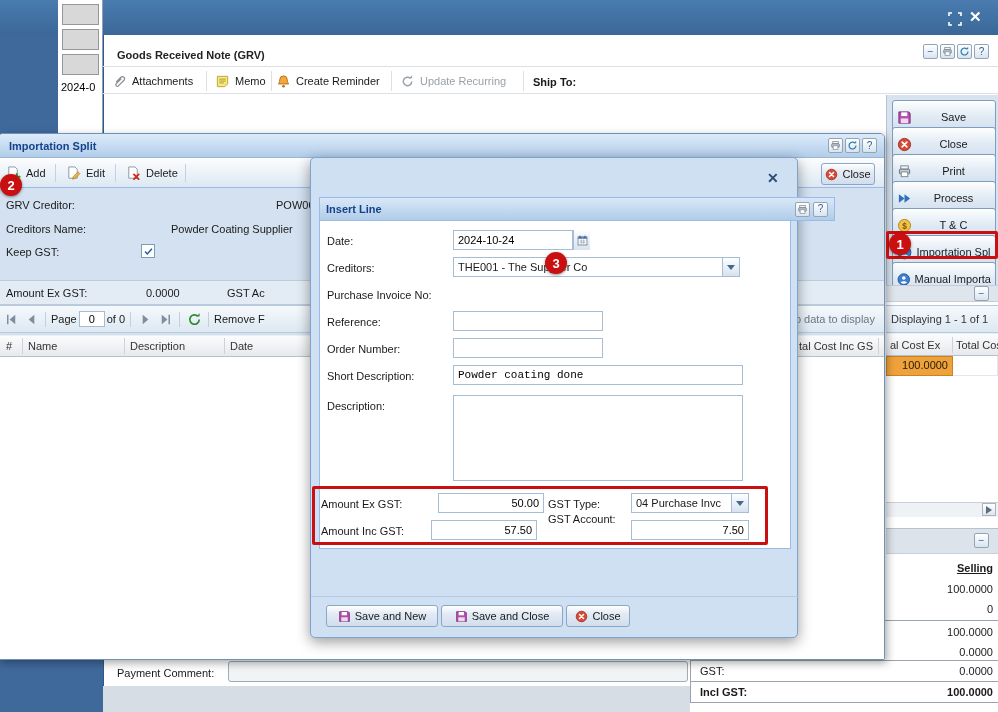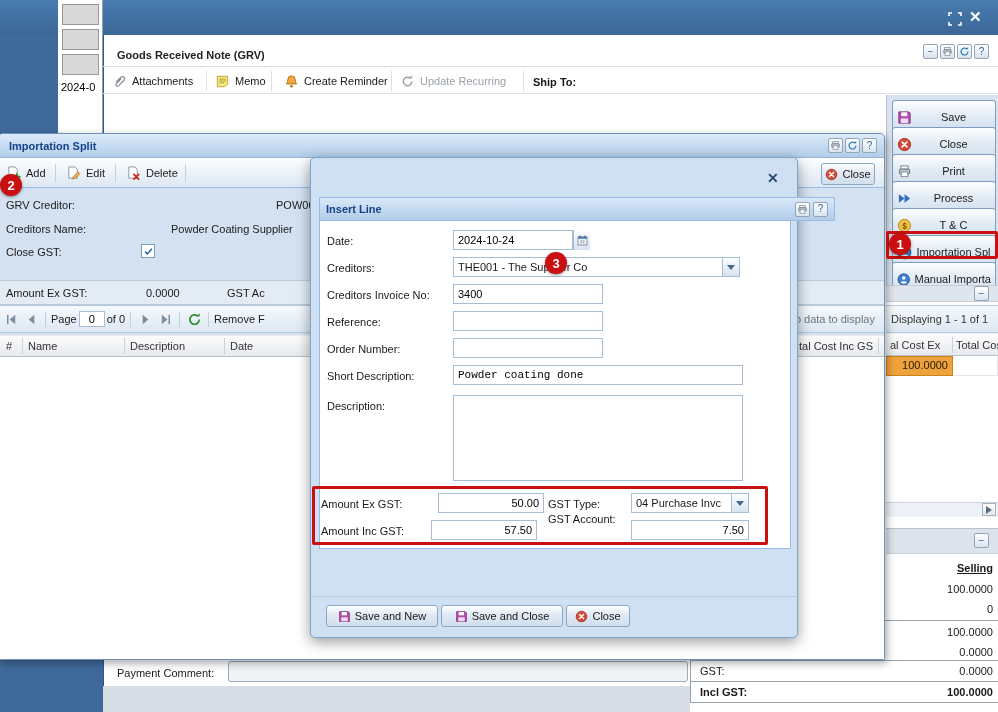--- a/index.html
+++ b/index.html
@@ -205,21 +205,21 @@
     <span>Attachments</span>
   </div>
   <div class="sep-v" style="left:206px;top:71px;height:20px"></div>
   <div class="tlink" style="left:215px;top:70px">
     <svg class="i15">
         <use href="#s-note"></use>
       </svg>
     <span>Memo</span>
   </div>
   <div class="sep-v" style="left:271px;top:71px;height:20px"></div>
-  <div class="tlink" style="left:284px;top:70px">
+  <div class="tlink" style="left:276px;top:70px">
     <svg class="i15">
         <use href="#s-bell"></use>
       </svg>
     <span>Create Reminder</span>
   </div>
   <div class="sep-v" style="left:391px;top:71px;height:20px"></div>
   <div class="tlink grey-txt" style="left:400px;top:70px">
     <svg class="i15">
         <use href="#s-recur"></use>
       </svg>
@@ -357,21 +357,21 @@
       <svg class="i13">
           <use href="#s-closec"></use>
         </svg>
       <span>Close</span>
     </div>
 
     <div class="lbl" style="left:7px;top:63px">GRV Creditor:</div>
     <div class="lbl" style="left:277px;top:63px">POW001</div>
     <div class="lbl" style="left:7px;top:87px">Creditors Name:</div>
     <div class="lbl" style="left:172px;top:87px">Powder Coating Supplier</div>
-    <div class="lbl" style="left:7px;top:110px">Close GST:</div>
+    <div class="lbl" style="left:7px;top:110px">Keep GST:</div>
     <div class="cbx" style="left:142px;top:110px">
         <svg>
           <use href="#s-check"></use>
         </svg>
       </div>
 
     <div class="abs" style="left:0;top:146px;width:885px;height:25px;background:#e3ecf5;border-top:1px solid #bccbdb;border-bottom:1px solid #bccbdb"></div>
     <div class="lbl" style="left:7px;top:151px">Amount Ex GST:</div>
     <div class="lbl" style="left:147px;top:151px">0.0000</div>
     <div class="lbl" style="left:228px;top:151px">GST Ac</div>
@@ -453,22 +453,21 @@
           </svg>
         </span>
     </div>
 
     <div class="lbl" style="left:16px;top:102px">Creditors:</div>
     <div class="combo" style="left:142px;top:99px;width:287px">
       <span class="cval">THE001 - The Supplier Co</span>
       <span class="ctrig arrow"></span>
     </div>
 
-    <div class="lbl" style="left:16px;top:129px">Creditors Invoice No:</div>
-    <input class="tf" style="left: 142px; top: 126px; width: 150px;" value="3400">
+    <div class="lbl" style="left:16px;top:129px">Purchase Invoice No:</div>
 
     <div class="lbl" style="left:16px;top:156px">Reference:</div>
     <input class="tf" style="left: 142px; top: 153px; width: 150px;" value="">
 
     <div class="lbl" style="left:16px;top:183px">Order Number:</div>
     <input class="tf" style="left: 142px; top: 180px; width: 150px;" value="">
 
     <div class="lbl" style="left:16px;top:210px">Short Description:</div>
     <input class="tf" style="left: 142px; top: 207px; width: 290px; font-family: Liberation Mono, monospace;" value="Powder coating done">
 

